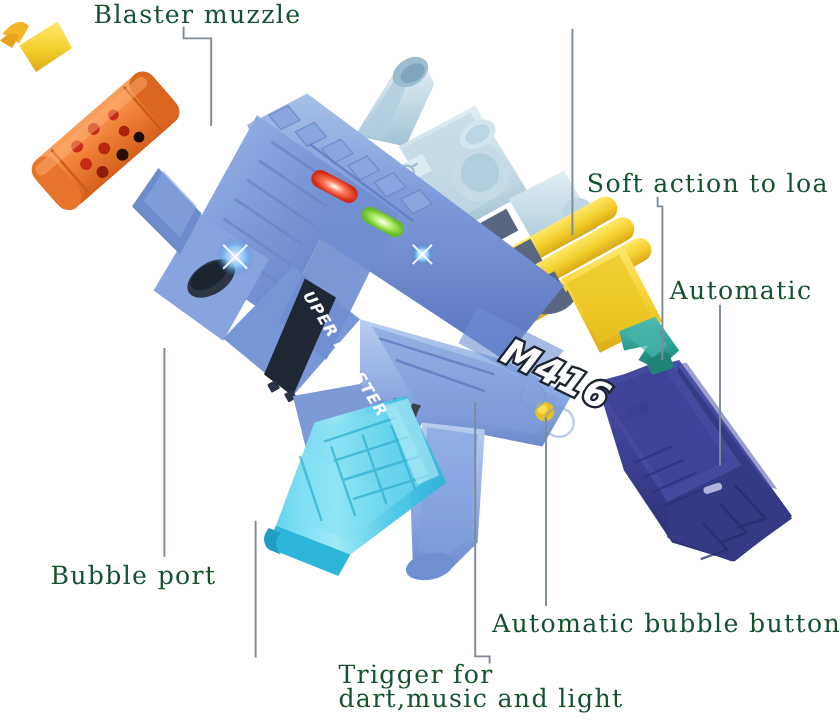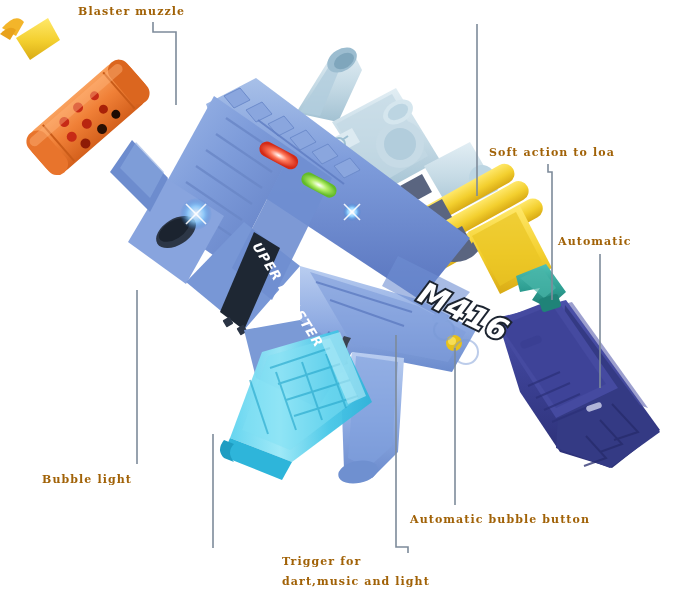--- a/index.html
+++ b/index.html
@@ -9,26 +9,25 @@
     font-family:"DejaVu Serif", serif;
     overflow:hidden;
     position:relative;
   }
   #stage{position:absolute;left:0;top:0;width:700px;height:600px;overflow:hidden;}
 
   
   .label{
     position:absolute;
     font-family:"DejaVu Serif", serif;
-    font-size:11px;
+    font-size:21px;
     letter-spacing:1.1px;
-    color:#a16207;
+    color:#14532d;
     white-space:pre;
     line-height:20px;
-    font-weight:bold;
   }
 
   
   #art{position:absolute;left:0;top:0;width:700px;height:600px;}
 </style>
 </head>
 <body>
 
 <div id="stage">
 
@@ -318,21 +317,21 @@
       <polyline points="455,348 455,505" fill="none" stroke="#7d8b9a" stroke-width="1.6"></polyline>
     </svg>
 
   <div class="label" style="left:78px;top:2px;">Blaster muzzle</div>
 
 
   <div class="label" style="left:489px;top:143px;">Soft action to loa</div>
 
   <div class="label" style="left:558px;top:232px;">Automatic</div>
 
-  <div class="label" style="left:42px;top:470px;">Bubble light</div>
+  <div class="label" style="left:42px;top:470px;">Bubble port</div>
 
 
   <div class="label" style="left:282px;top:552px;">Trigger for
 dart,music and light</div>
 
   <div class="label" style="left:410px;top:510px;">Automatic bubble button</div>
 
 </div>
 
 </body></html>

